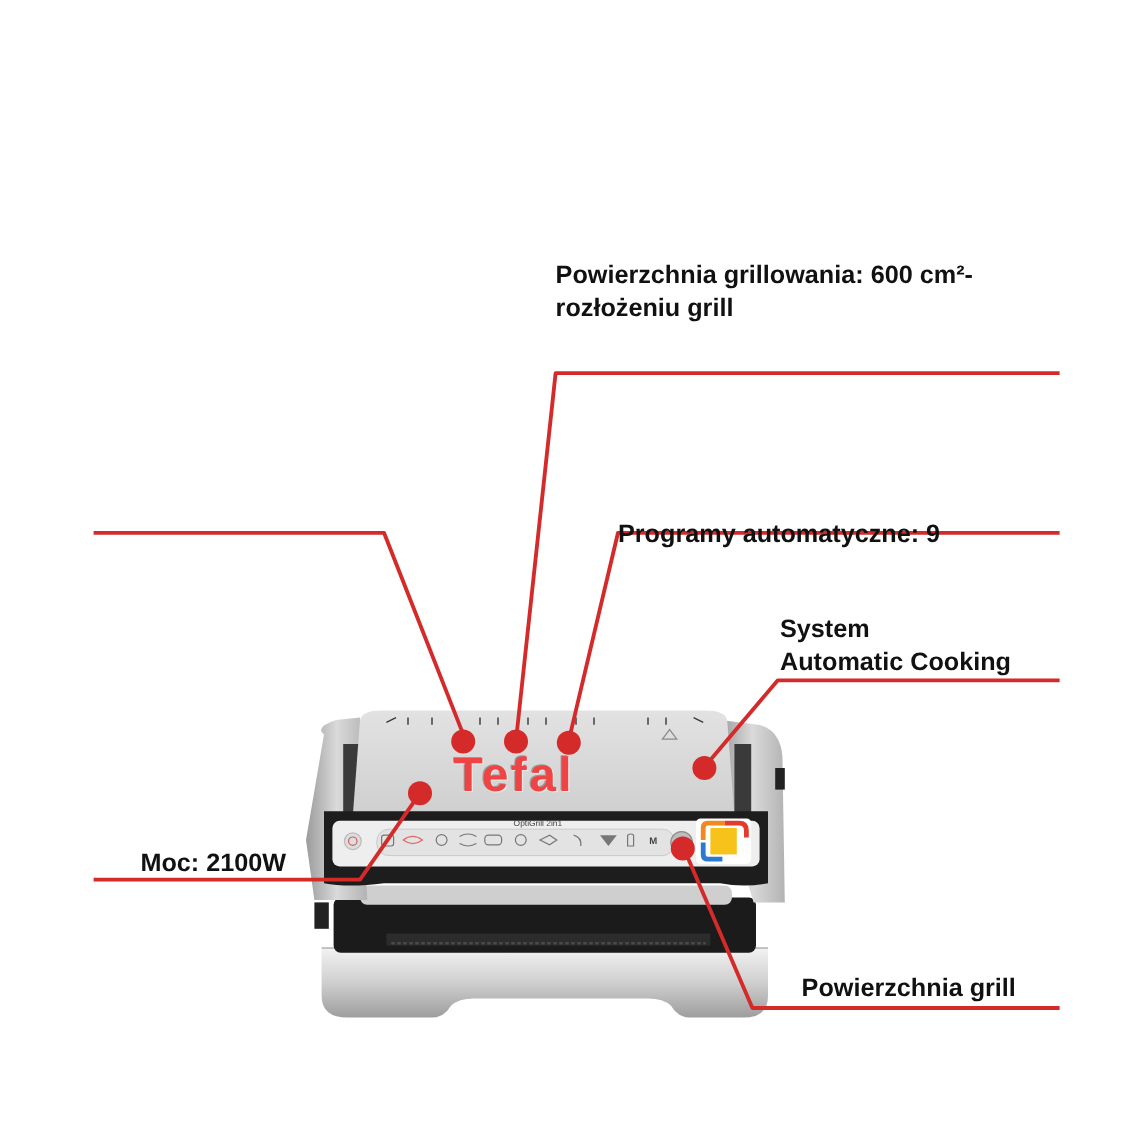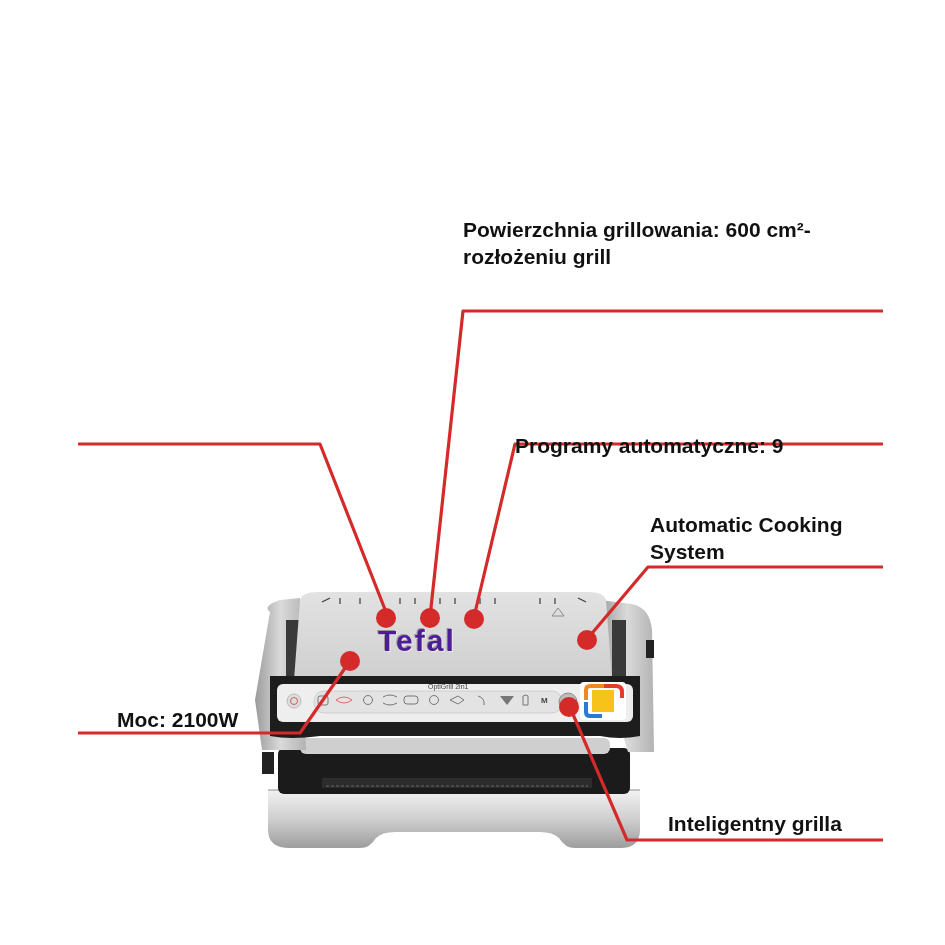--- a/index.html
+++ b/index.html
@@ -3,22 +3,22 @@
 <meta charset="utf-8">
 <style>
   html, body { margin:0; padding:0; background:#ffffff; }
   body { width:945px; height:945px; position:relative; overflow:hidden;
          font-family:"Liberation Sans", sans-serif; }
   .stage { position:absolute; left:0; top:0; width:945px; height:945px; }
   svg.art { position:absolute; left:0; top:0; width:945px; height:945px; }
   .label { position:absolute; font-family:"Liberation Sans", sans-serif;
            font-weight:bold; font-size:21px; line-height:27px; color:#111; white-space:nowrap; }
   .panel-text { position:absolute; font-family:"Liberation Sans", sans-serif; font-size:7px; color:#444; }
-  .brand { position:absolute; font-family:"Liberation Sans", sans-serif; font-size:30px; font-weight:bold;
-           color:#4c1d95; letter-spacing:2px; text-shadow:1px 1px 0 #e9e9e9, -1px -1px 0 #9a9a9a; }
+  .brand { position:absolute; font-family:"Liberation Sans", sans-serif; font-size:40px; font-weight:bold;
+           color:#ef4444; letter-spacing:2px; text-shadow:1px 1px 0 #e9e9e9, -1px -1px 0 #9a9a9a; }
   .m-key { position:absolute; font-family:"Liberation Sans", sans-serif; font-size:8px; font-weight:bold; color:#444; }
 </style>
 </head>
 <body>
 
 <div class="stage">
 
   <svg class="art" viewBox="0 0 945 945">
     <defs>
       <linearGradient id="steel" x1="0" y1="0" x2="1" y2="0">
@@ -138,23 +138,23 @@
   <div class="m-key" style="left:541px; top:696px;">M</div>
 
   <div class="label" style="left:463px; top:216px;">
     <div>Powierzchnia grillowania: 600 cm²-</div>
     <div>rozłożeniu grill</div>
   </div>
   <div class="label" style="left:515px; top:418px;margin-top:14px;">
     <div>Programy automatyczne: 9</div>
   </div>
   <div class="label" style="left:650px; top:511px;">
+    <div>System</div>
     <div>Automatic Cooking</div>
-    <div>System</div>
   </div>
   <div class="label" style="left:78px; top:706px;margin-left:39px;">
     <div>Moc: 2100W</div>
   </div>
   <div class="label" style="left:668px; top:810px;">
-    <div>Inteligentny grilla</div>
+    <div>Powierzchnia grill</div>
   </div>
 
 </div>
 
 </body></html>

